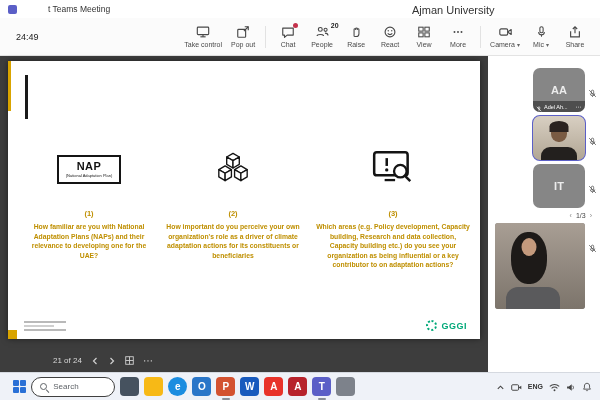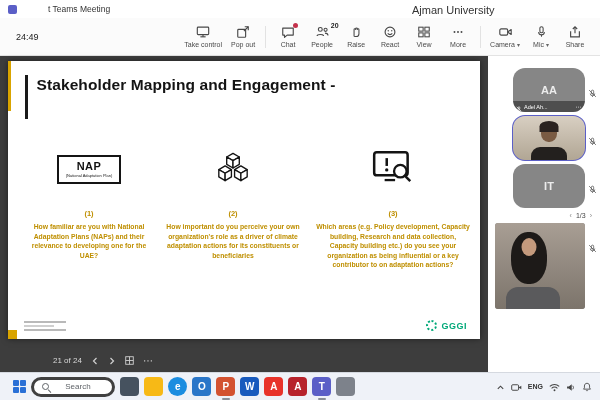--- a/index.html
+++ b/index.html
@@ -55,21 +55,21 @@
   .ministry i:nth-child(2){ width:30px; background:#cfcfcf; }
 
   .viewer-strip { position:absolute; left:10px; bottom:7px; display:flex; align-items:center; gap:9px; color:#d8d8d8;margin-left:43px; }
   .page-ind { font-size:8px; }
   .strip-ic { display:flex; align-items:center; }
   .strip-dots { font-size:10px; letter-spacing:1px; color:#d0d0d0; line-height:6px; }
 
   
   .sidebar { flex:0 0 112px; background:#fff; position:relative; padding-top:12px; }
   .p-row { display:flex; justify-content:flex-end; align-items:flex-start; gap:3px; padding-right:3px; margin-bottom:4px; }
-  .tile { position:relative; width:72px; height:44px; border-radius:12px; background:#868686; overflow:hidden; flex:0 0 auto; }
+  .tile { position:relative; width:52px; height:44px; border-radius:7px; background:#868686; overflow:hidden; flex:0 0 auto; }
   .tile.selected { outline:2px solid #5b5fc7; outline-offset:-1px; }
   .initials { position:absolute; inset:0; display:flex; align-items:center; justify-content:center; font-size:11px; font-weight:bold; color:#ececec; }
   .name-strip { position:absolute; left:0; right:0; bottom:0; height:11px; background:rgba(32,32,32,0.55); display:flex; align-items:center; gap:2px; padding:0 3px; }
   .name-strip .pname { font-size:5.5px; color:#fff; white-space:nowrap; overflow:hidden; flex:1 1 auto; }
   .name-strip .pmore { font-size:6px; color:#fff; letter-spacing:0.5px; }
   .row-mic { margin-top:16px; flex:0 0 auto; }
 
   .scene { position:absolute; inset:0; }
   .scene.man { background:linear-gradient(180deg,#d8cfc2,#b1a694); }
   .scene.man .hair { position:absolute; top:5px; left:50%; transform:translateX(-50%); width:19px; height:11px; border-radius:50% 50% 0 0; background:#2b2320; }
@@ -83,21 +83,21 @@
   .pagin { display:flex; justify-content:flex-end; align-items:center; gap:4px; padding-right:8px; margin:4px 0 4px; font-size:7px; color:#444; }
   .pg-chev { font-size:7px; color:#888; }
   .self-row { display:flex; justify-content:flex-end; align-items:flex-start; gap:3px; padding-right:3px; }
   .self-tile { position:relative; width:90px; height:86px; border-radius:3px; overflow:hidden; background:#888; flex:0 0 auto; }
 
   
   .taskbar { position:absolute; left:0; right:0; bottom:0; height:28px; background:#eff2f8; border-top:1px solid #d5d9e0; display:flex; align-items:center; padding:0 6px; }
   .tb-center { display:flex; align-items:center; gap:5px; margin:0 auto; position:relative; left:-42px; }
   .start { width:13px; height:13px; display:grid; grid-template-columns:6px 6px; grid-template-rows:6px 6px; gap:1px; }
   .start i { background:#2a70d6; border-radius:1px; }
-  .searchpill { display:flex; align-items:center; gap:16px; width:84px; height:20px; background:#fff; border:3px solid #404040; border-radius:11px; padding:0 8px; }
+  .searchpill { display:flex; align-items:center; gap:6px; width:84px; height:20px; background:#fff; border:1px solid #404040; border-radius:11px; padding:0 8px; }
   .mag { position:relative; width:7px; height:7px; border:1.4px solid #5f6368; border-radius:50%; flex:0 0 auto; }
   .mag::after { content:""; position:absolute; width:1.4px; height:4px; background:#5f6368; left:5.4px; top:4.6px; transform:rotate(-45deg); }
   .search-label { font-size:8px; color:#5f6368; }
   .tb-app { position:relative; width:19px; height:19px; border-radius:4px; display:flex; align-items:center; justify-content:center; }
   .tb-app .glyph { color:#fff; font-size:10px; font-weight:bold; line-height:1; }
   .run-ind { position:absolute; left:50%; transform:translateX(-50%); bottom:-4px; width:8px; height:2px; border-radius:1px; background:#8a8f98; }
   .tray { display:flex; align-items:center; gap:6px; margin-left:auto; padding-right:2px; }
   .tray-lang { font-size:7px; color:#333; font-weight:bold; }
   .accent-col { color:#BF8F00; }
 </style>
@@ -270,21 +270,20 @@
   <div class="main">
 
     <div class="stage">
       <div class="slide">
         <span class="gold-top"></span>
         <span class="gold-bottom"></span>
 
         <div class="title-block">
           <span class="title-rule"></span>
           <div class="slide-title">
-            <div>Stakeholder Mapping and Engagement -</div>
           </div>
         </div>
 
         <div class="cols">
 
           <div class="col">
             <div class="icon-area">
               <div class="nap-box">
                 <div class="nap-main">NAP</div>
                 <div class="nap-sub">(National Adaptation Plan)</div>

